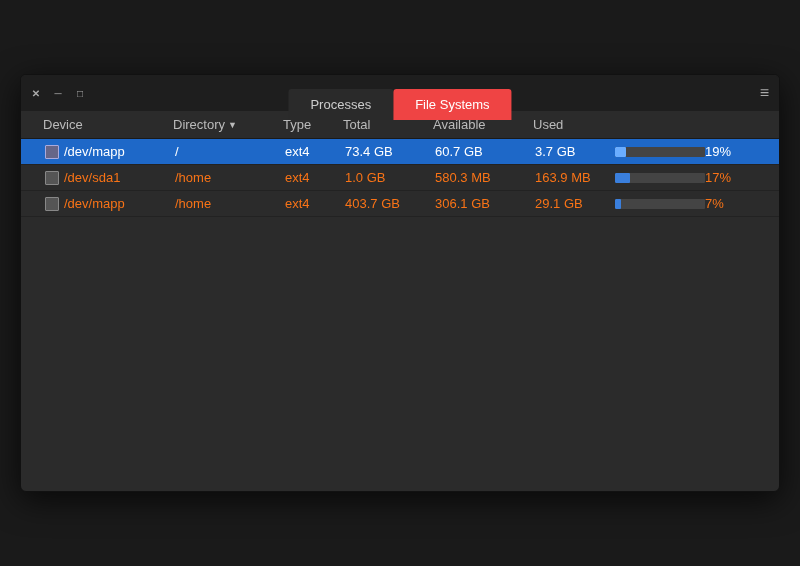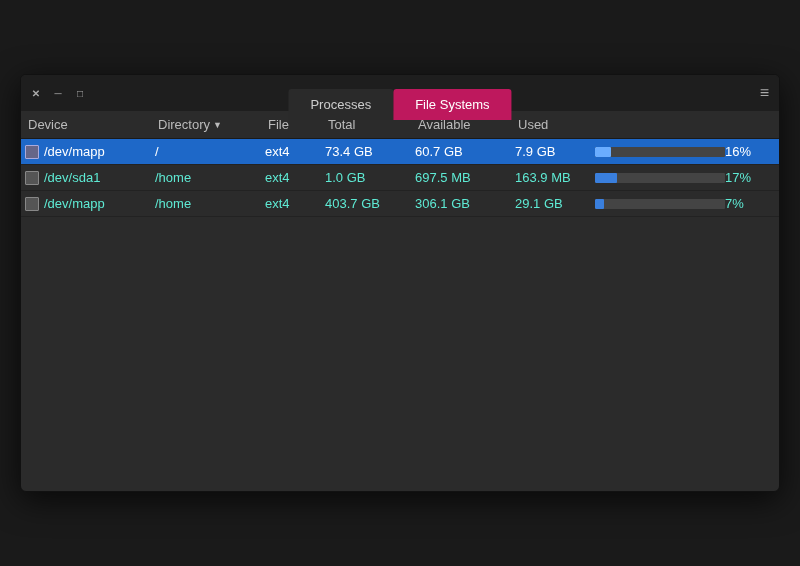--- a/index.html
+++ b/index.html
@@ -67,41 +67,41 @@
       padding: 8px 22px;
       color: #ccc;
       background: #2a2a2a;
       border: none;
       cursor: pointer;
       font-size: 13px;
       border-radius: 3px 3px 0 0;
     }
 
     .tab.active {
-      background: #be185d;
+      background: #ef4444;
       color: #fff;
     }
 
     .menu-icon {
       position: absolute;
       right: 10px;
       color: #aaa;
       font-size: 16px;
       cursor: pointer;
     }
 
     .table-container {
       background: #2b2b2b;
       padding: 0;
     }
 
     .table-header {
       display: grid;
       grid-template-columns: 130px 110px 60px 90px 100px 80px 1fr 50px;
-      padding: 6px 7px;
+      padding: 6px 22px;
       color: #ccc;
       border-bottom: 1px solid #1a1a1a;
       background: #2b2b2b;
       align-items: center;
     }
 
     .col-header {
       font-size: 13px;
       color: #bbb;
       display: flex;
@@ -110,21 +110,21 @@
       cursor: pointer;
     }
 
     .sort-arrow {
       font-size: 9px;
     }
 
     .table-row {
       display: grid;
       grid-template-columns: 130px 110px 60px 90px 100px 80px 1fr 50px;
-      padding: 5px 4px;
+      padding: 5px 24px;
       align-items: center;
       border-bottom: 1px solid #222;
       color: #ddd;
       cursor: pointer;
     }
 
     .table-row:first-child {
       background: #1e68c8;
       color: #fff;
     }
@@ -132,21 +132,21 @@
     .table-row:first-child .cell {
       color: #fff;
     }
 
     .table-row:not(:first-child) {
       background: #2b2b2b;
     }
 
     .cell {
       font-size: 13px;
-      color: #5eead4;
+      color: #f97316;
       white-space: nowrap;
     }
 
     .cell.device {
       display: flex;
       align-items: center;
       gap: 5px;
     }
 
     .device-icon {
@@ -208,21 +208,21 @@
     <div class="table-container">
       <div class="table-header">
         <div class="col-header">
           <span>Device</span>
         </div>
         <div class="col-header">
           <span>Directory</span>
           <span class="sort-arrow">▼</span>
         </div>
         <div class="col-header">
-          <span>File</span>
+          <span>Type</span>
         </div>
         <div class="col-header">
           <span>Total</span>
         </div>
         <div class="col-header">
           <span>Available</span>
         </div>
         <div class="col-header">
           <span>Used</span>
         </div>
@@ -233,37 +233,37 @@
       <div id="table-body">
           <div class="table-row selected">
       <div class="cell device">
         <div class="device-icon"></div>
         <span>/dev/mapp</span>
       </div>
       <div class="cell">/</div>
       <div class="cell">ext4</div>
       <div class="cell">73.4 GB</div>
       <div class="cell">60.7 GB</div>
-      <div class="cell">7.9 GB</div>
+      <div class="cell">3.7 GB</div>
       <div class="cell">
         <div class="progress-bar-container">
           <div class="progress-bar" style="width: 12%"></div>
         </div>
       </div>
-      <div class="cell">16%</div>
+      <div class="cell">19%</div>
     </div>
           <div class="table-row">
       <div class="cell device">
         <div class="device-icon"></div>
         <span>/dev/sda1</span>
       </div>
       <div class="cell">/home</div>
       <div class="cell">ext4</div>
       <div class="cell">1.0 GB</div>
-      <div class="cell">697.5 MB</div>
+      <div class="cell">580.3 MB</div>
       <div class="cell">163.9 MB</div>
       <div class="cell">
         <div class="progress-bar-container">
           <div class="progress-bar" style="width: 17%"></div>
         </div>
       </div>
       <div class="cell">17%</div>
     </div>
           <div class="table-row">
       <div class="cell device">

